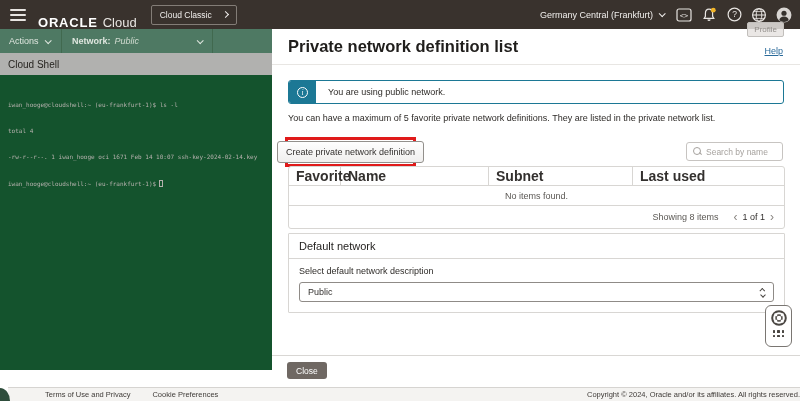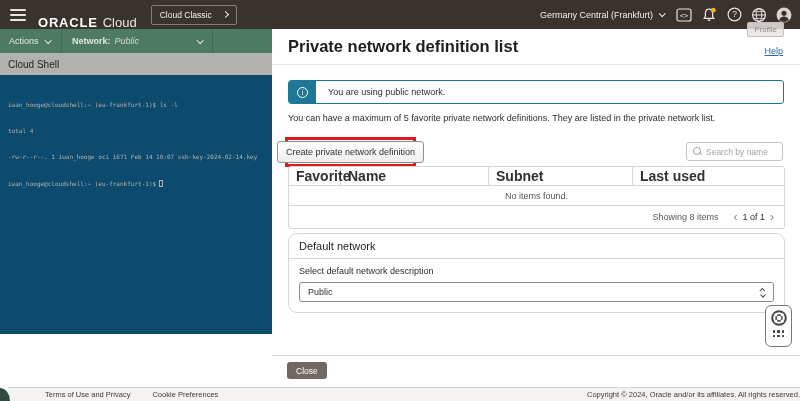--- a/index.html
+++ b/index.html
@@ -21,21 +21,21 @@
                 color:#d6d3cf; font-size:8.5px; padding:0 8px; outline:none; }
   .top-search::placeholder { color:#c0bcb8; }
   .region { margin-left:auto; display:flex; align-items:center; gap:6px; color:#f0eeec; font-size:9px; white-space:nowrap; cursor:pointer; }
   .top-icons { display:flex; align-items:center; gap:9px; margin-left:12px; }
   .top-icon { position:relative; width:16px; height:16px; display:flex; align-items:center; justify-content:center; cursor:pointer; }
 
   .chev { display:inline-block; width:5px; height:5px; border-right:1.3px solid currentColor; border-bottom:1.3px solid currentColor; transform:rotate(45deg) translateY(-1px); }
   .chev-right { transform:rotate(-45deg); }
 
   
-  .left-panel { position:absolute; left:0; top:29px; width:272px; height:305px; background:#0c4a6e; }
+  .left-panel { position:absolute; left:0; top:29px; width:272px; height:341px; background:#14532d; }
   .green-bar { height:24px; background:#4e7963; display:flex; align-items:stretch; color:#dfe6df; font-size:9px; }
   .gb-actions { width:62px; display:flex; align-items:center; gap:6px; padding-left:9px; border-right:1px solid #41694f; cursor:pointer; }
   .gb-network { width:151px; display:flex; align-items:center; padding-left:10px; border-right:1px solid #41694f; cursor:pointer; }
   .gb-network .net-label { font-weight:bold; }
   .gb-network .net-value { font-style:italic; margin-left:4px; color:#cfdacf; }
   .gb-network .chev { margin-left:auto; margin-right:10px; }
   .shell-titlebar { height:22px; background:#b1b1af; color:#262420; font-size:10px; display:flex; align-items:center; padding-left:8px; }
   .terminal { height:312px; padding:8px 4px 0 8px; font-family:"DejaVu Sans Mono", monospace;
               font-size:6px; line-height:8.8px; color:#b5b1ad; white-space:pre; cursor:text; }
   .cursor { display:inline-block; width:4px; height:7px; border:1px solid #b5b1ad; margin-left:3px; vertical-align:-1px; }
@@ -75,21 +75,21 @@
   .nt-header .cell { font-size:14px; font-weight:bold; color:#33302e; padding-left:7px; height:100%; display:flex; align-items:center; }
   .nt-header .cell:not(:last-child) { border-right:1px solid #d8d6d3; }
   .c-fav { width:52px; } .c-name { width:148px; } .c-subnet { width:144px; } .c-last { flex:1; }
   .nt-empty { height:20px; border-bottom:1px solid #d8d6d3; display:flex; align-items:center; justify-content:center;
               font-size:9px; color:#5b5854; }
   .nt-footer { height:22px; display:flex; align-items:center; justify-content:flex-end; padding-right:10px; gap:5px; }
   .nt-showing { font-size:9px; color:#5b5854; margin-right:10px; }
   .pg-chev { font-size:12px; color:#8a8682; cursor:pointer; line-height:1; }
   .pg-count { font-size:9px; color:#33302e; }
 
-  .default-card { position:absolute; left:16px; top:204px; width:497px; border:1px solid #d8d6d3; border-radius:9px; background:#fff; }
+  .default-card { position:absolute; left:16px; top:204px; width:497px; border:1px solid #d8d6d3; border-radius:1px; background:#fff; }
   .dc-header { padding:6px 10px; font-size:11px; color:#201e1c; border-bottom:1px solid #d8d6d3; }
   .dc-body { padding:7px 10px 10px 10px; }
   .dc-label { font-size:9px; color:#2e2b28; margin-bottom:6px; }
   .dc-select { height:20px; border:1px solid #8f8b87; border-radius:3px; display:flex; align-items:center;
                padding:0 8px; font-size:9px; color:#33302e; cursor:pointer; background:#fff; }
   .spinner { margin-left:auto; display:flex; flex-direction:column; gap:1px; align-items:center; color:#4a4642; }
   .spinner .chev { width:4px; height:4px; }
   .spin-up { transform:rotate(-135deg) translateY(-1px); }
   .spin-down { transform:rotate(45deg); }
 

